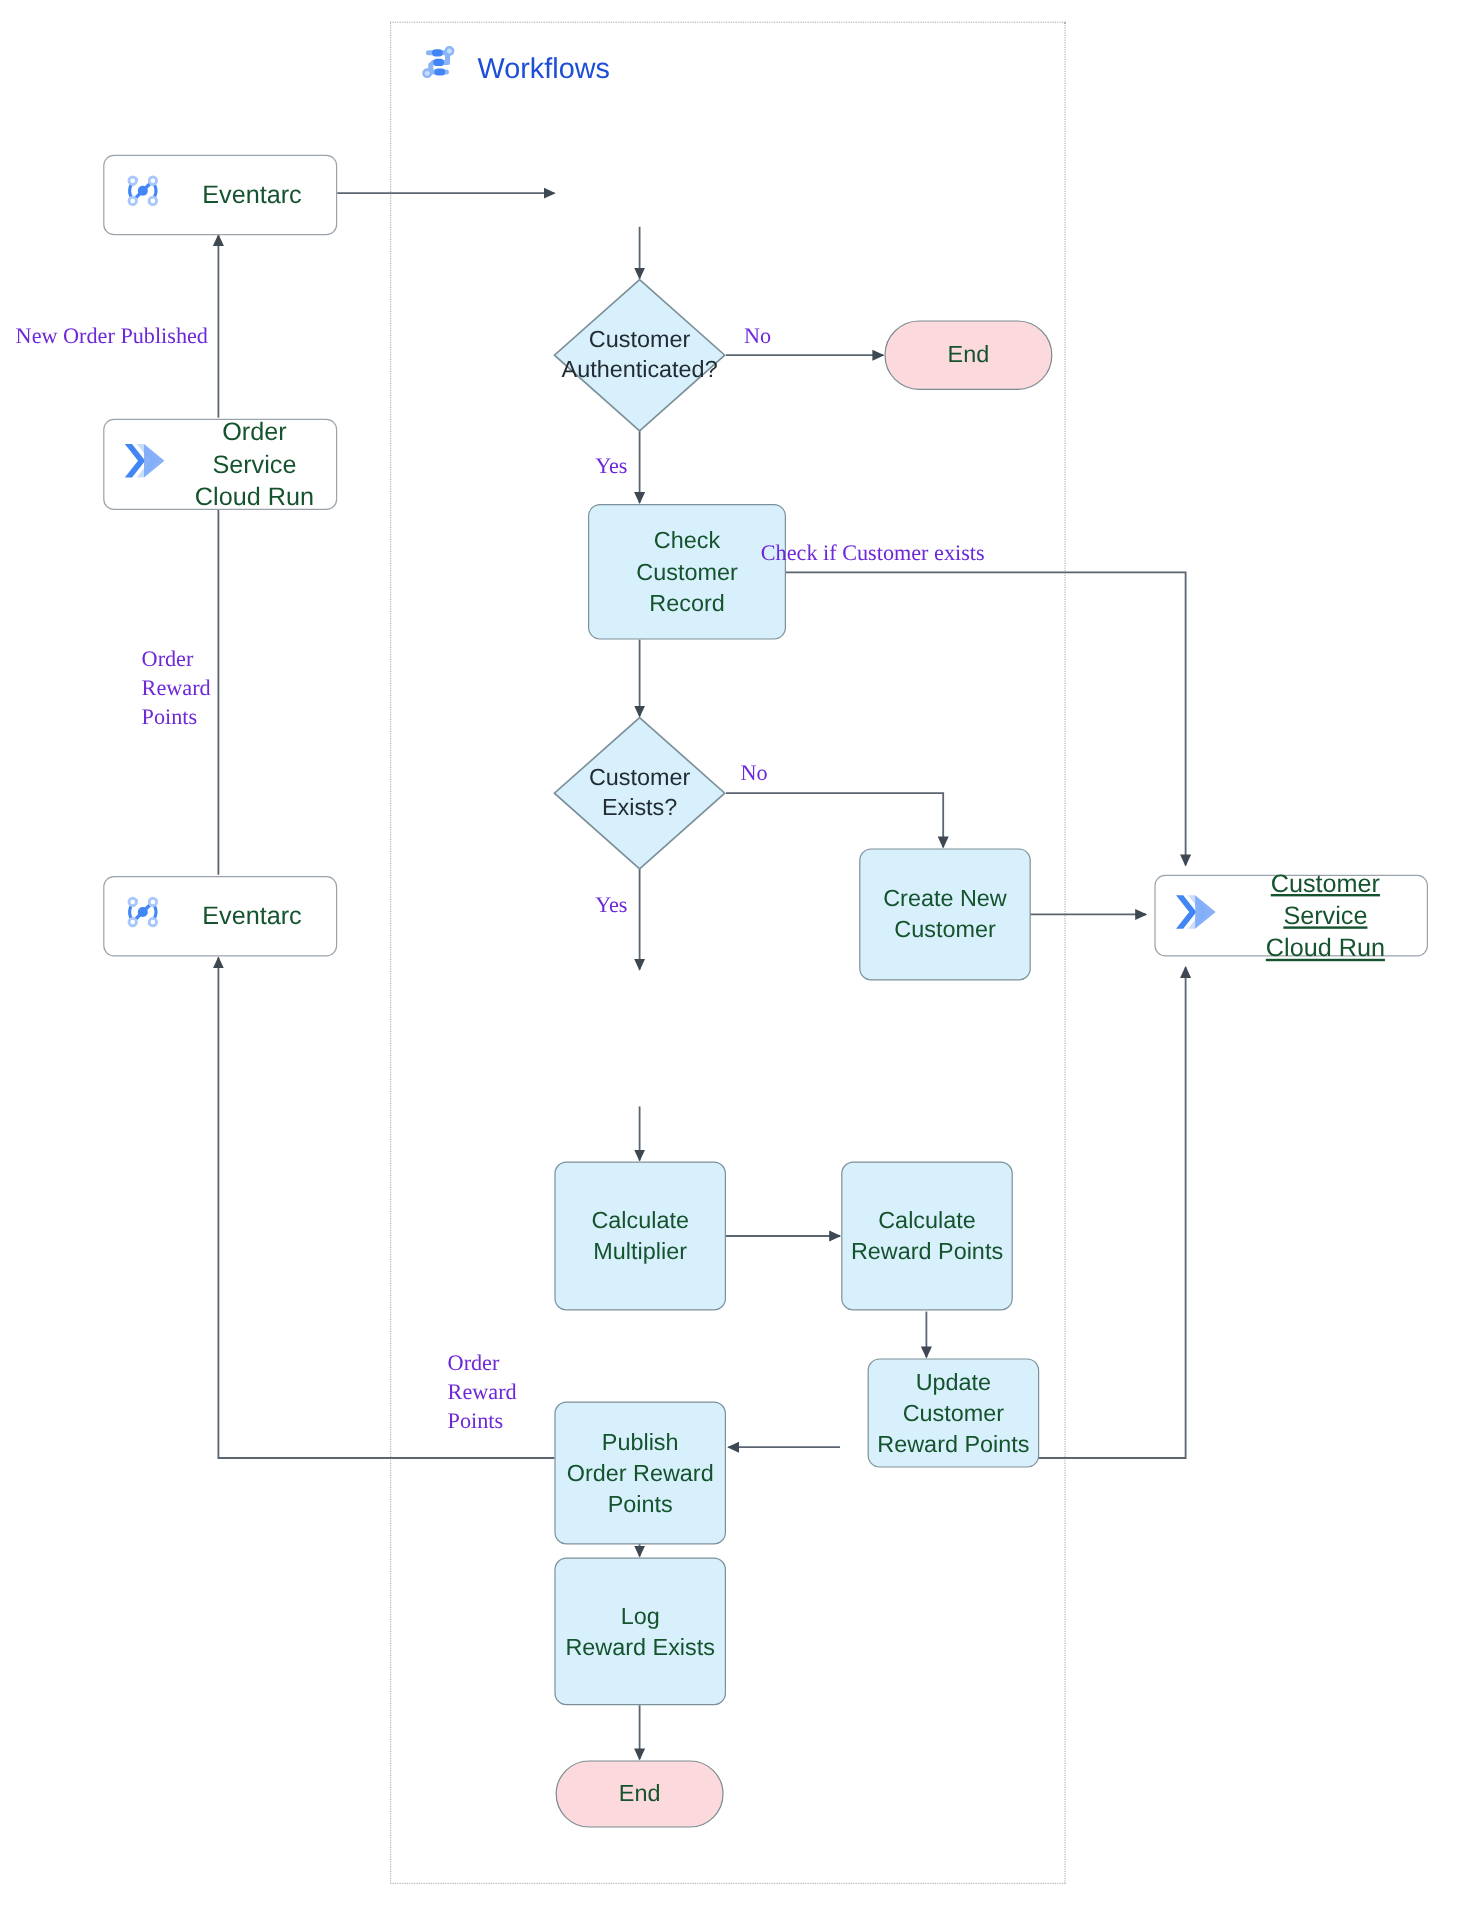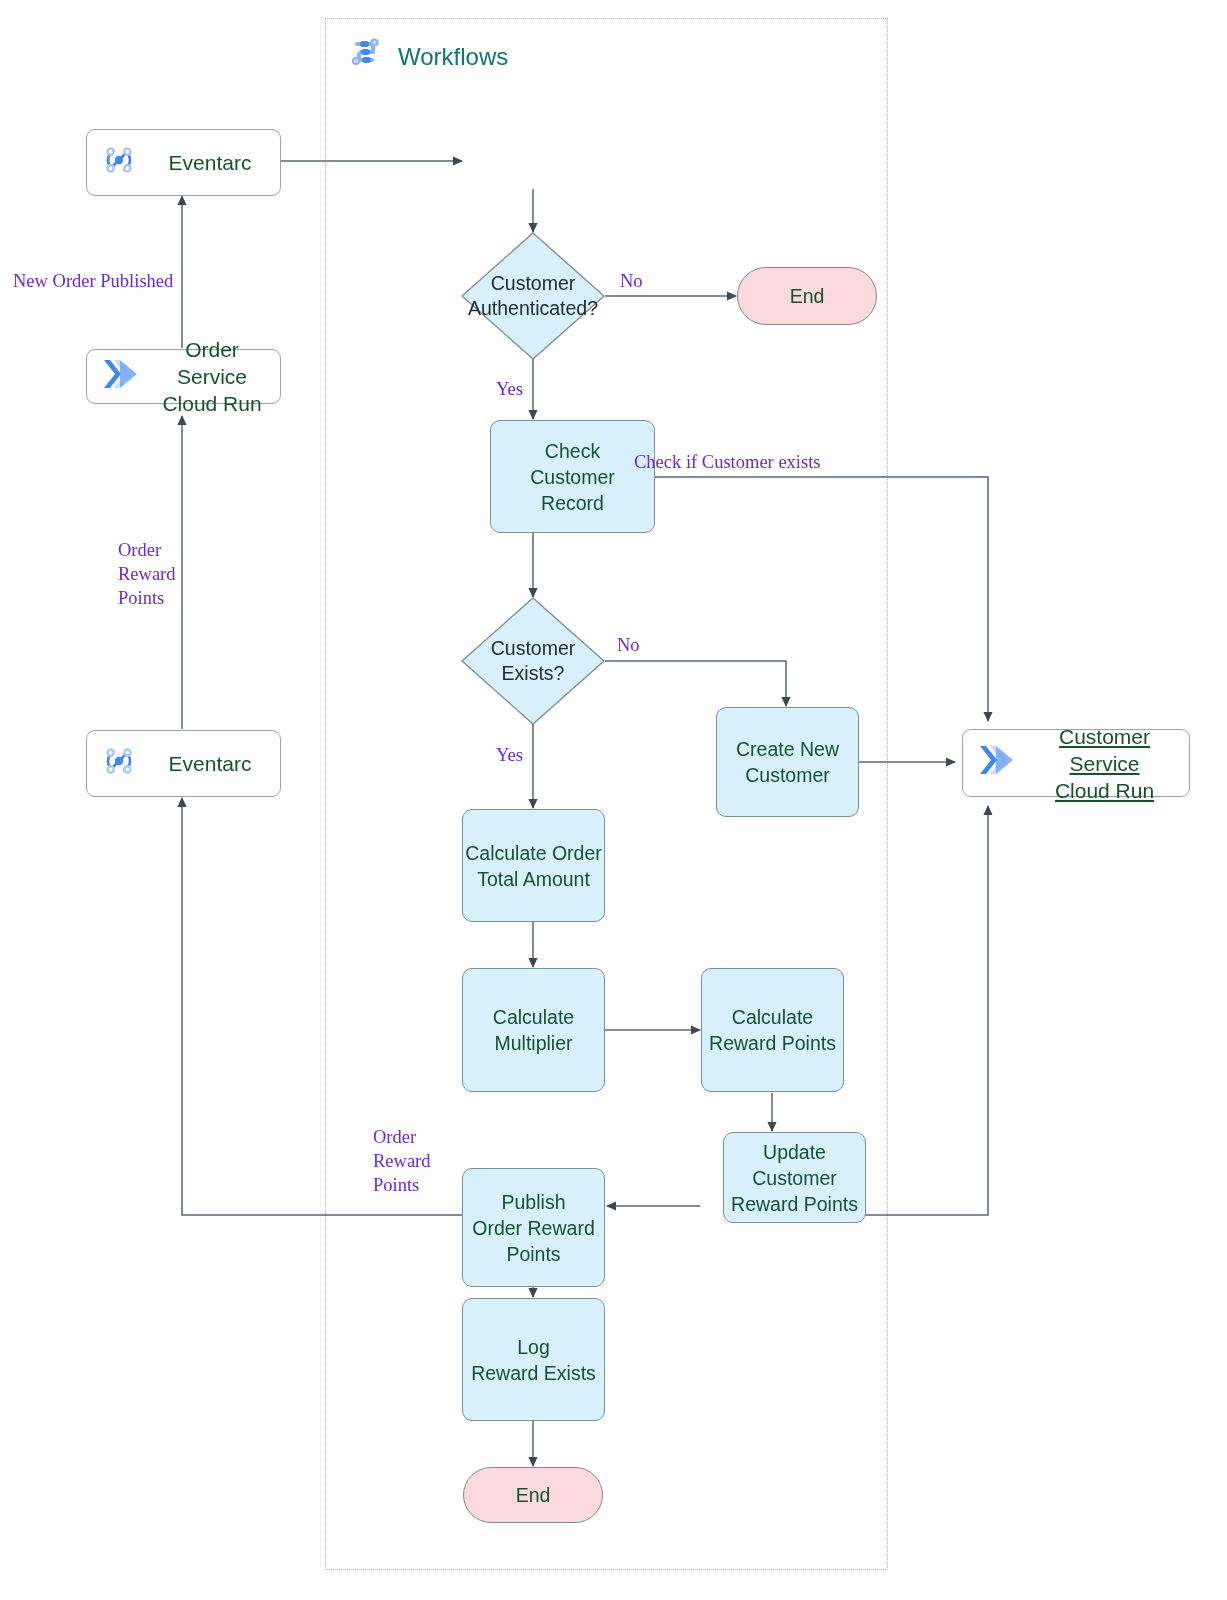--- a/index.html
+++ b/index.html
@@ -18,21 +18,21 @@
           justify-content:flex-start;gap:11px;padding-left:14px;}
   .svcbox .lbl{flex:1;text-align:center;padding-right:8px;}
   .diamond{position:absolute;}
   .diamond .dtext{position:absolute;left:0;top:0;width:100%;height:100%;
        display:flex;align-items:center;justify-content:center;text-align:center;
        font-size:19.5px;line-height:25px;color:#232c33;}
   .edge-label{position:absolute;font-size:18.5px;line-height:24px;color:#6d28d9;
               white-space:pre-line;font-family:Liberation Serif, serif;}
   .group-box{position:absolute;border:1.6px dotted #b3b3b3;box-sizing:border-box;}
   .group-title{position:absolute;display:flex;align-items:center;gap:12px;
-               font-size:24px;color:#0f766e;}
+               font-size:24px;color:#1d4ed8;}
   .ico{flex:0 0 auto;display:block;}
 </style>
 </head>
 <body>
 
 <div id="canvas">
 
   <div class="group-box" style="left:325px;top:18px;width:563px;height:1552px;"></div>
 
   <div class="group-title" style="left:346px;top:34px;">
@@ -120,21 +120,21 @@
           <circle cx="9.6" cy="9.6" r="3.1"></circle>
           <circle cx="26.4" cy="9.6" r="3.1"></circle>
           <circle cx="9.6" cy="26.4" r="3.1"></circle>
           <circle cx="26.4" cy="26.4" r="3.1"></circle>
         </g>
       </svg>
     </span>
     <span class="lbl">Eventarc</span>
   </div>
 
-  <div class="node svcbox" style="left:86px;top:349px;width:195px;height:55px;">
+  <div class="node svcbox" style="left:86px;top:349px;width:195px;height:76px;">
     <span class="ico">
       <svg width="40" height="34" viewBox="0 0 40 34">
         <path d="M3 3 L14 17 L3 31 L9 31 L20 17 L9 3 Z" fill="#4285f4"></path>
         <path d="M13 3 L24 17 L13 31 L19 31 L30 17 L19 3 Z" fill="#c9dcfb"></path>
         <path d="M19 3 L36 17 L19 31 Z" fill="#7ba9f7" opacity="0.9"></path>
       </svg>
     </span>
     <span class="lbl" style="white-space:pre-line;">Order Service
 Cloud Run</span>
   </div>
@@ -196,24 +196,20 @@
     </svg>
     <span class="dtext" style="white-space:pre-line;">Customer
 Exists?</span>
   </div>
 
   <div class="node proc" style="left:716px;top:707px;width:143px;height:110px;">
     <span style="white-space:pre-line;">Create New
 Customer</span>
   </div>
 
-  <div class="node proc" style="left:462px;top:809px;width:143px;height:113px;">
-    <span style="white-space:pre-line;">Calculate Order
-Total Amount</span>
-  </div>
 
   <div class="node proc" style="left:462px;top:968px;width:143px;height:124px;">
     <span style="white-space:pre-line;">Calculate
 Multiplier</span>
   </div>
 
   <div class="node proc" style="left:701px;top:968px;width:143px;height:124px;">
     <span style="white-space:pre-line;">Calculate
 Reward Points</span>
   </div>

